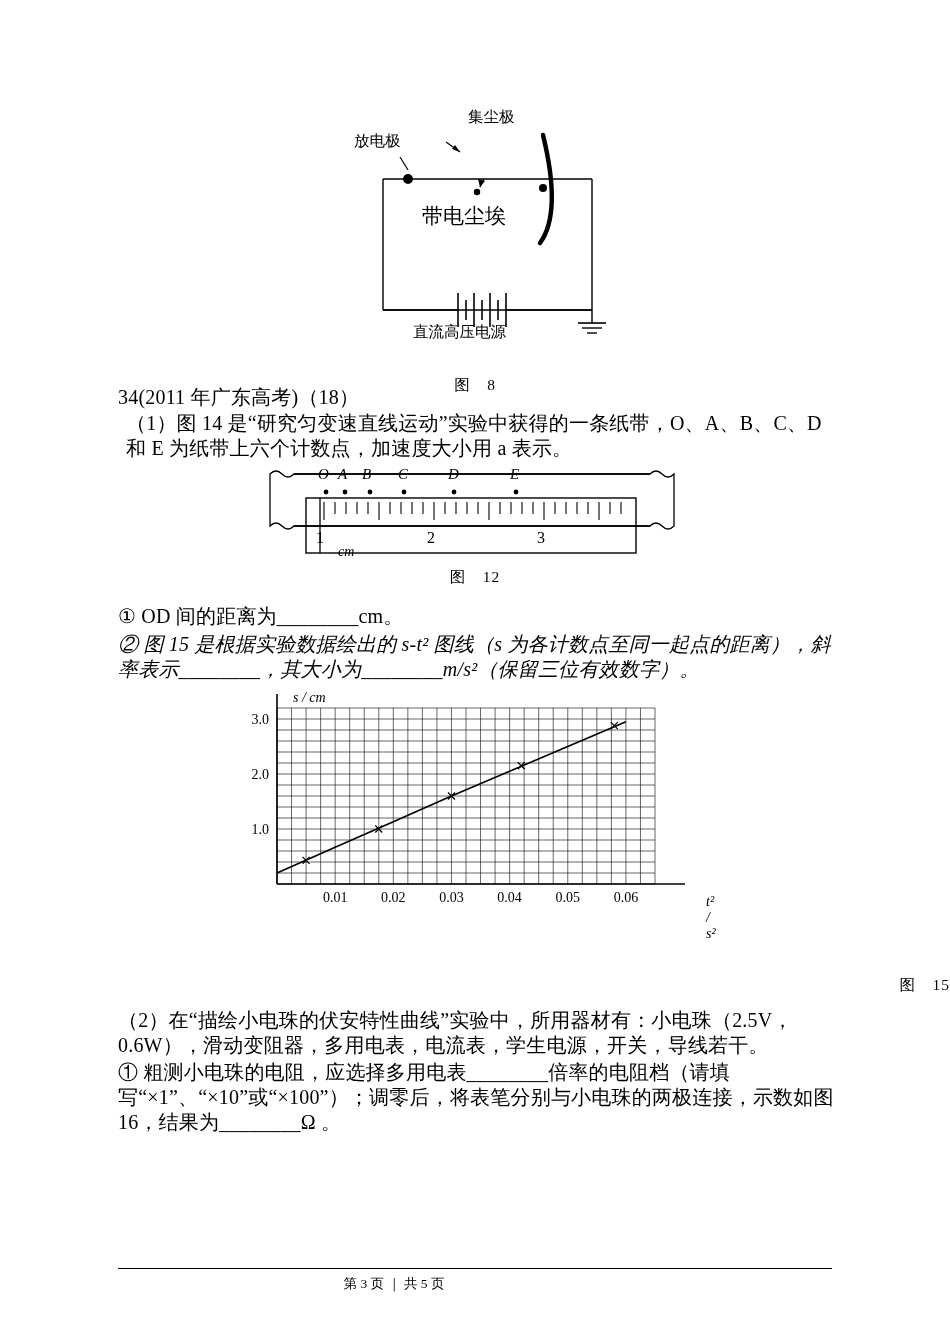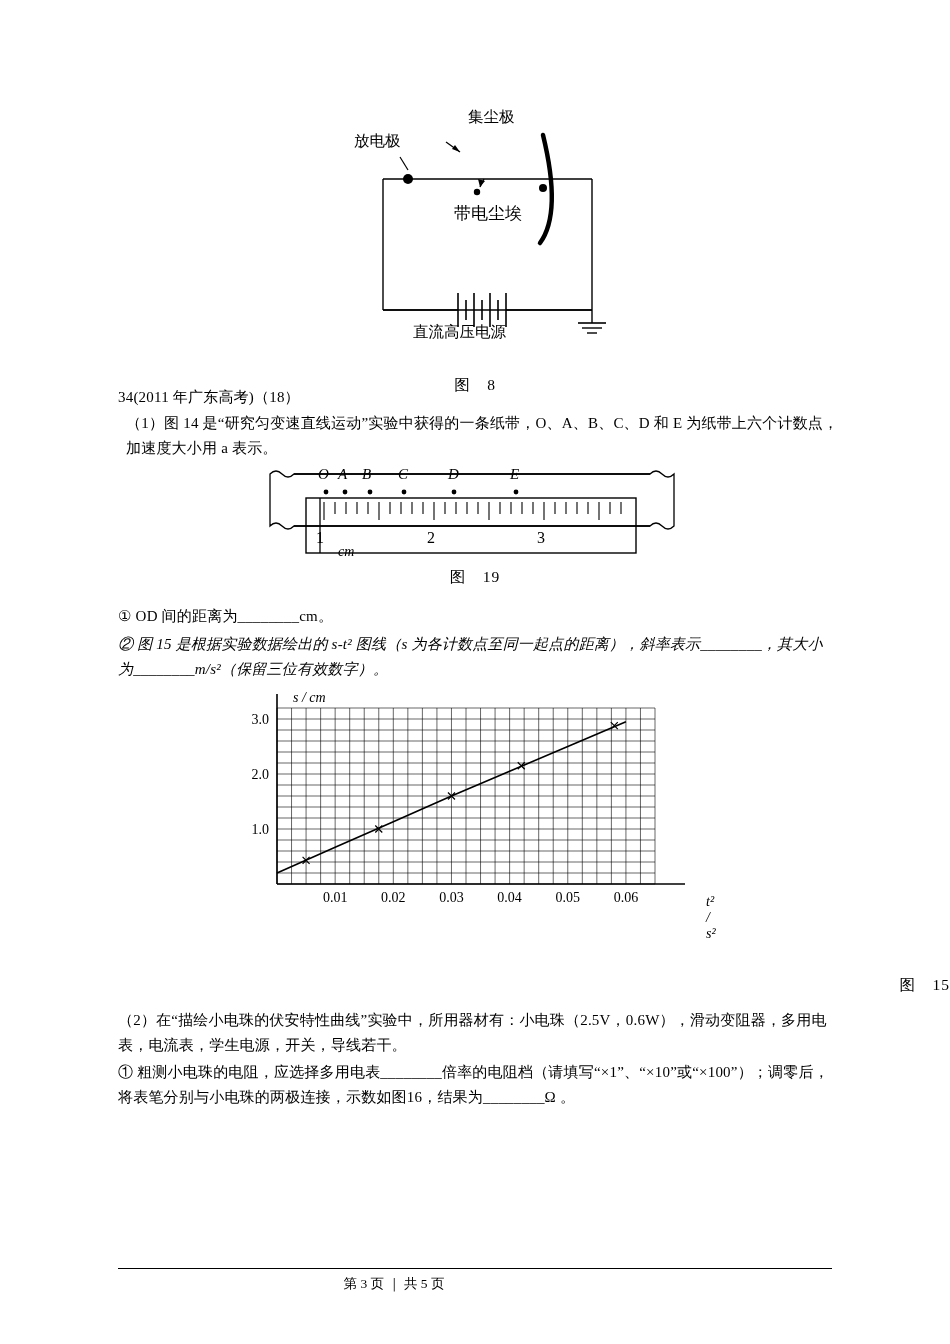--- a/index.html
+++ b/index.html
@@ -36,21 +36,21 @@
     top: 375px;
     width: 950px;
     text-align: center;
     font-size: 15.5px;
     letter-spacing: 1px;
   }
 
   
   .para {
     position: absolute;
-    font-size: 15px;
+    font-size: 20px;
     line-height: 25px;
     letter-spacing: 0.2px;
   }
   .q-head {
     left: 118px;
     top: 385px;
     width: 720px;
   }
   .q1 {
     left: 126px;
@@ -178,21 +178,21 @@
 
       <line x1="108" y1="75" x2="100" y2="62" stroke="#000" stroke-width="1.2"></line>
       <path d="M 146 47 L 160 57" stroke="#000" stroke-width="1.2" fill="none"></path>
       <polygon points="160,57 152,54 155,50" fill="#000"></polygon>
       <path d="M 184 84 L 180 92" stroke="#000" stroke-width="1.2" fill="none"></path>
       <polygon points="180,92 178,84 185,86" fill="#000"></polygon>
     </svg>
 
     <div style="position:absolute; left:54px; top:36px; font-size:15.5px;">放电极</div>
     <div style="position:absolute; left:168px; top:12px; font-size:15.5px;">集尘极</div>
-    <div style="position:absolute; left:122px; top:107px; font-size:17px;margin-left:32px;">带电尘埃</div>
+    <div style="position:absolute; left:122px; top:107px; font-size:21px;">带电尘埃</div>
     <div style="position:absolute; left:113px; top:227px; font-size:15.5px;">直流高压电源</div>
   </div>
 
   <div class="fig8-caption">图　8</div>
 
   <div class="para q-head">34(2011 年广东高考)（18）</div>
   <div class="para q1">（1）图 14 是“研究匀变速直线运动”实验中获得的一条纸带，O、A、B、C、D 和 E 为纸带上六个计数点，加速度大小用 a 表示。</div>
 
   <div class="fig14-wrap">
     <svg width="420" height="100" viewBox="0 0 420 100" xmlns="http://www.w3.org/2000/svg">
@@ -252,21 +252,21 @@
     <div style="position:absolute; left:186px; top:0px; font-size:15px; font-style:italic;">D</div>
     <div style="position:absolute; left:248px; top:0px; font-size:15px; font-style:italic;">E</div>
 
     
     <div style="position:absolute; left:54px; top:63px; font-size:16px;">1</div>
     <div style="position:absolute; left:76px; top:66px; font-size:14px; font-style:italic;margin-top:12px;">cm</div>
     <div style="position:absolute; left:165px; top:63px; font-size:16px;">2</div>
     <div style="position:absolute; left:275px; top:63px; font-size:16px;">3</div>
   </div>
 
-  <div class="fig14-caption">图　19</div>
+  <div class="fig14-caption">图　12</div>
 
   <div class="para item1">① OD 间的距离为________cm。</div>
   <div class="para item2">② 图 15 是根据实验数据绘出的 s-t² 图线（s 为各计数点至同一起点的距离），斜率表示________，其大小为________m/s²（保留三位有效数字）。</div>
 
   <div class="fig15-wrap">
     <svg id="chart-svg" width="500" height="285" viewBox="0 0 500 285" xmlns="http://www.w3.org/2000/svg">
       <g id="chart-grid">
           <line x1="62" x2="62" y1="22" y2="198" stroke="#000" stroke-width="0.6"></line>
           <line x1="76.53846153846155" x2="76.53846153846155" y1="22" y2="198" stroke="#000" stroke-width="0.6"></line>
           <line x1="91.07692307692308" x2="91.07692307692308" y1="22" y2="198" stroke="#000" stroke-width="0.6"></line>

